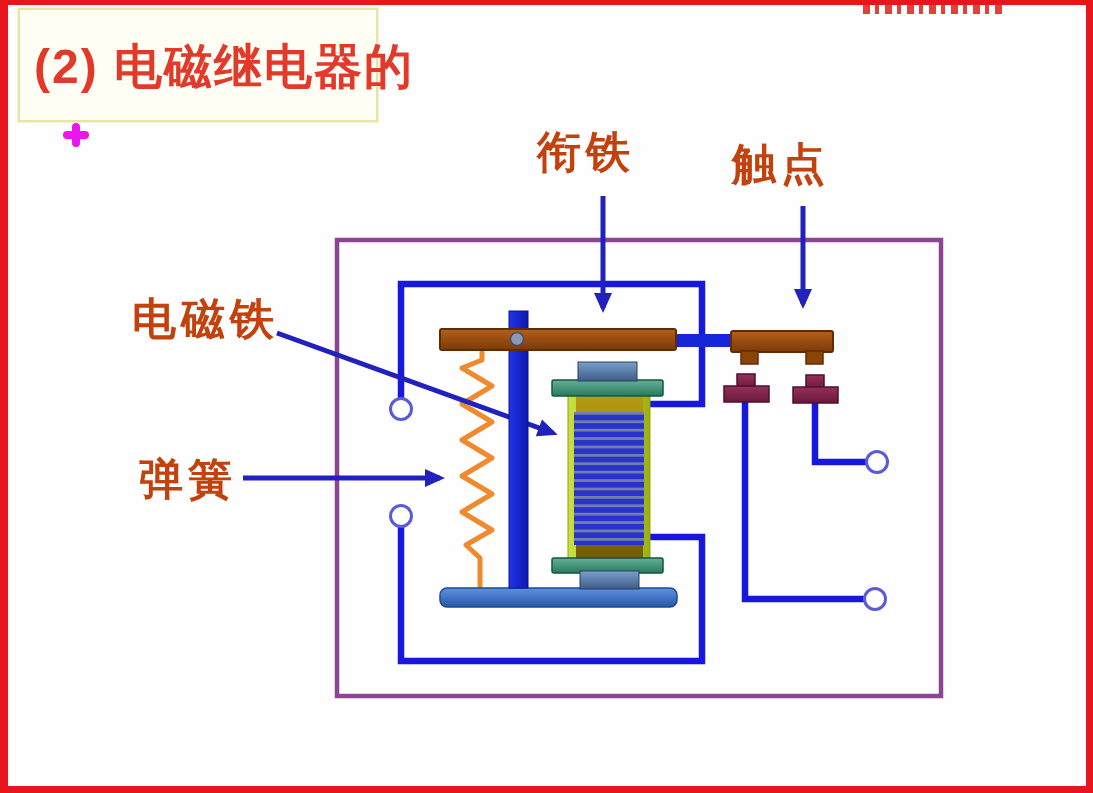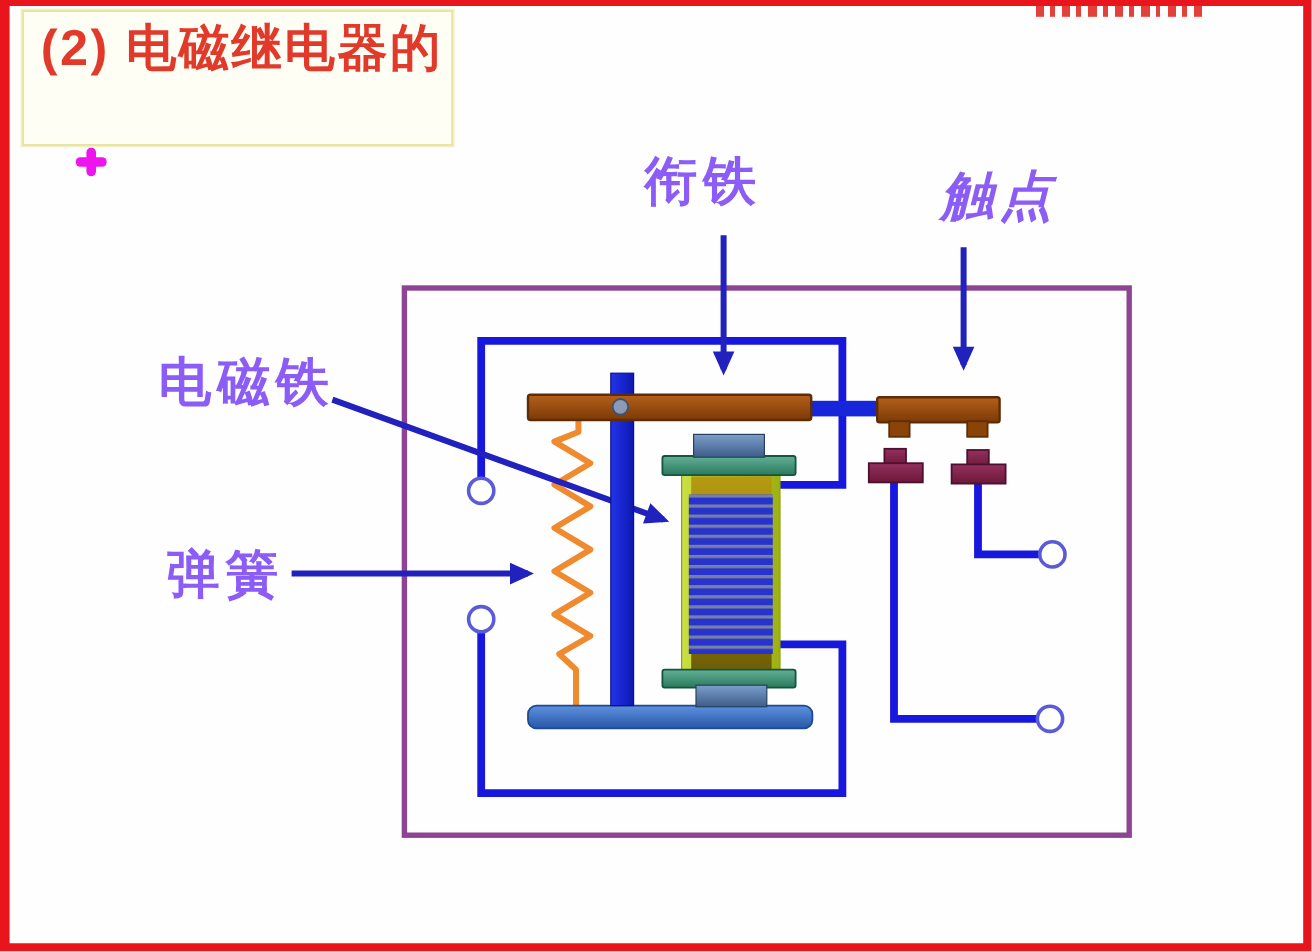--- a/index.html
+++ b/index.html
@@ -18,39 +18,40 @@
   .abs{position:absolute;}
   #title-box{
     left:10px;top:3px;width:356px;height:110px;
     background:#fffef5;
     border:2px solid #e8e5a2;
     box-shadow:0 0 0 1px #f6f4d8;
   }
   .title-line{
     position:absolute;
     color:#e13a2b;
-    font-size:42px;
+    font-size:48px;
     font-weight:bold;
     line-height:1.05;
     white-space:nowrap;
     letter-spacing:2px;
+    margin-top:24px;
   }
   #title-line1{left:14px;top:8px;}
   #title-line2{left:76px;top:58px;}
   .part-label{
     position:absolute;
-    color:#8b5cf6;
+    color:#c2410c;
     font-size:44px;
     font-weight:bold;
     line-height:1;
     white-space:nowrap;
     letter-spacing:5px;
   }
   #label-armature{left:529px;top:125px;}
-  #label-contact{left:776px;top:137px;font-style:italic;}
+  #label-contact{left:724px;top:137px;}
   #label-electromagnet{left:124px;top:292px;}
   #label-spring{left:131px;top:452px;}
   #plus-marker{left:55px;top:118px;width:26px;height:24px;}
   #clipped-fragment{
     left:855px;top:0;width:140px;height:9px;
     background:repeating-linear-gradient(90deg,
       #e03028 0 7px, rgba(224,48,40,0) 7px 12px,
       #e03028 12px 16px, rgba(224,48,40,0) 16px 22px);
     opacity:.92;
   }

